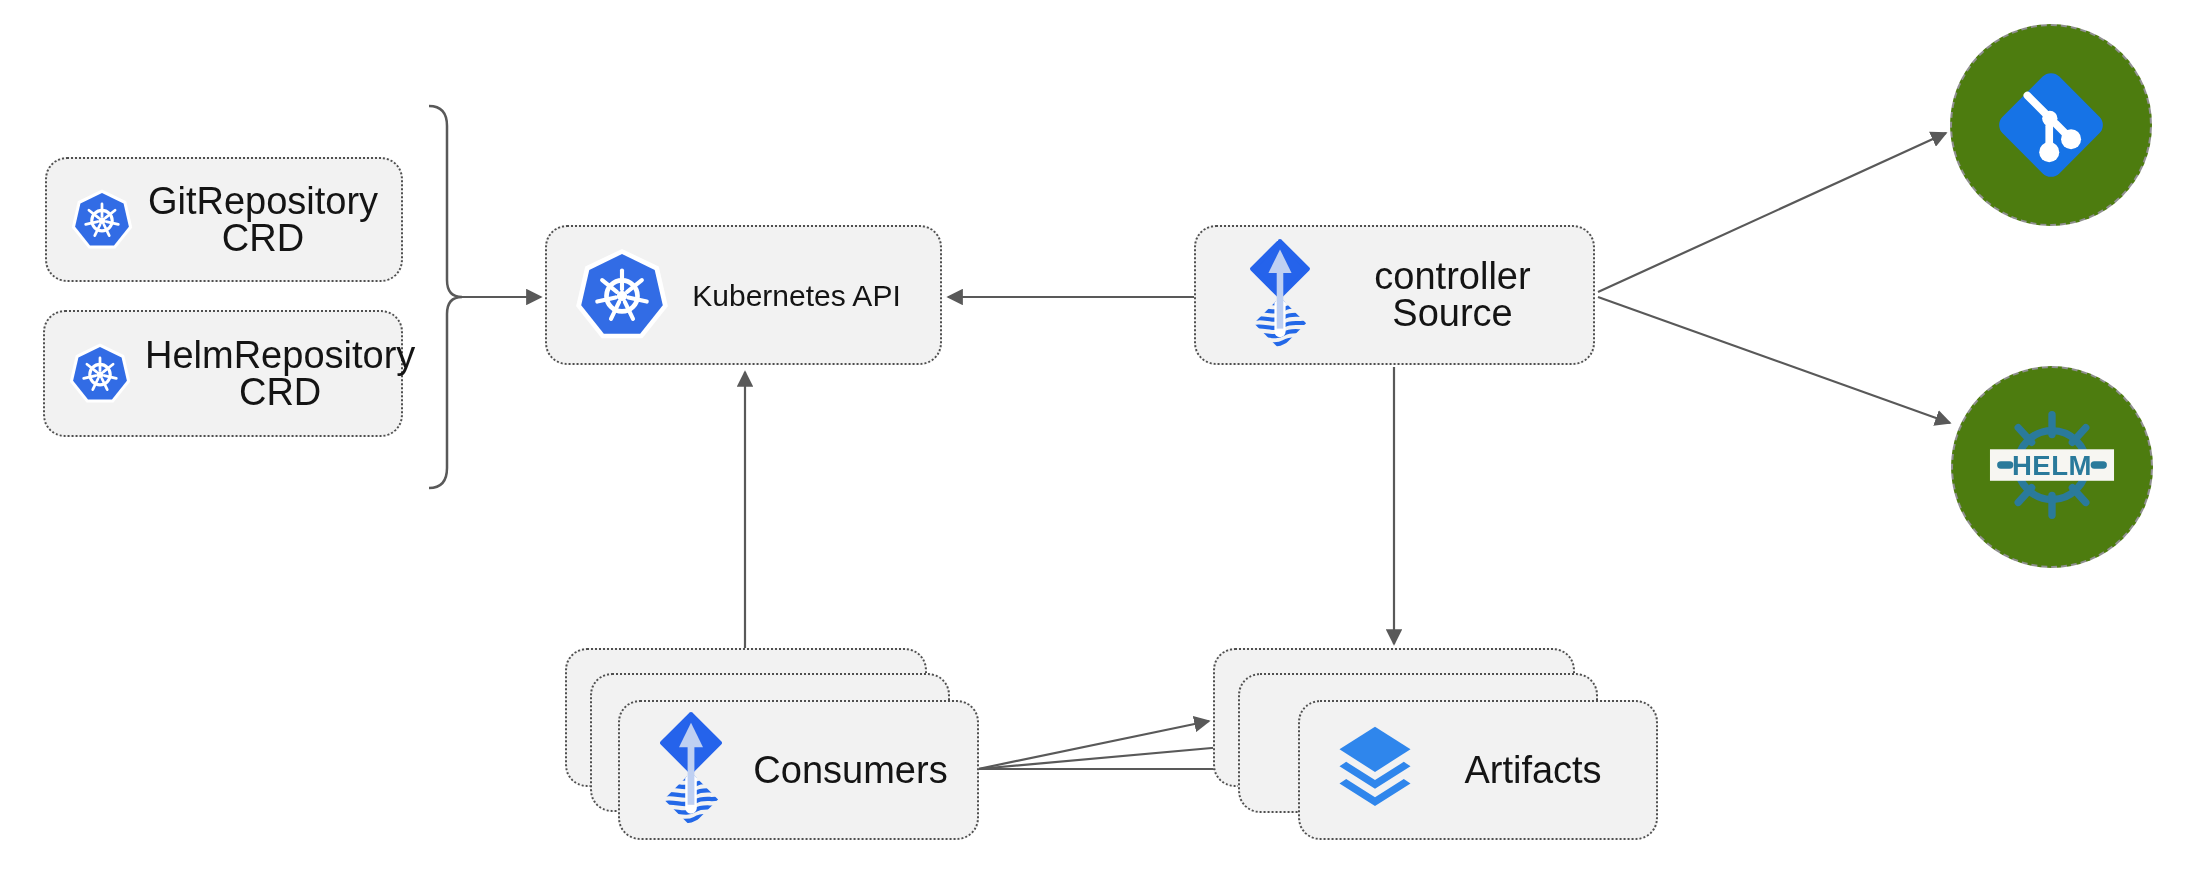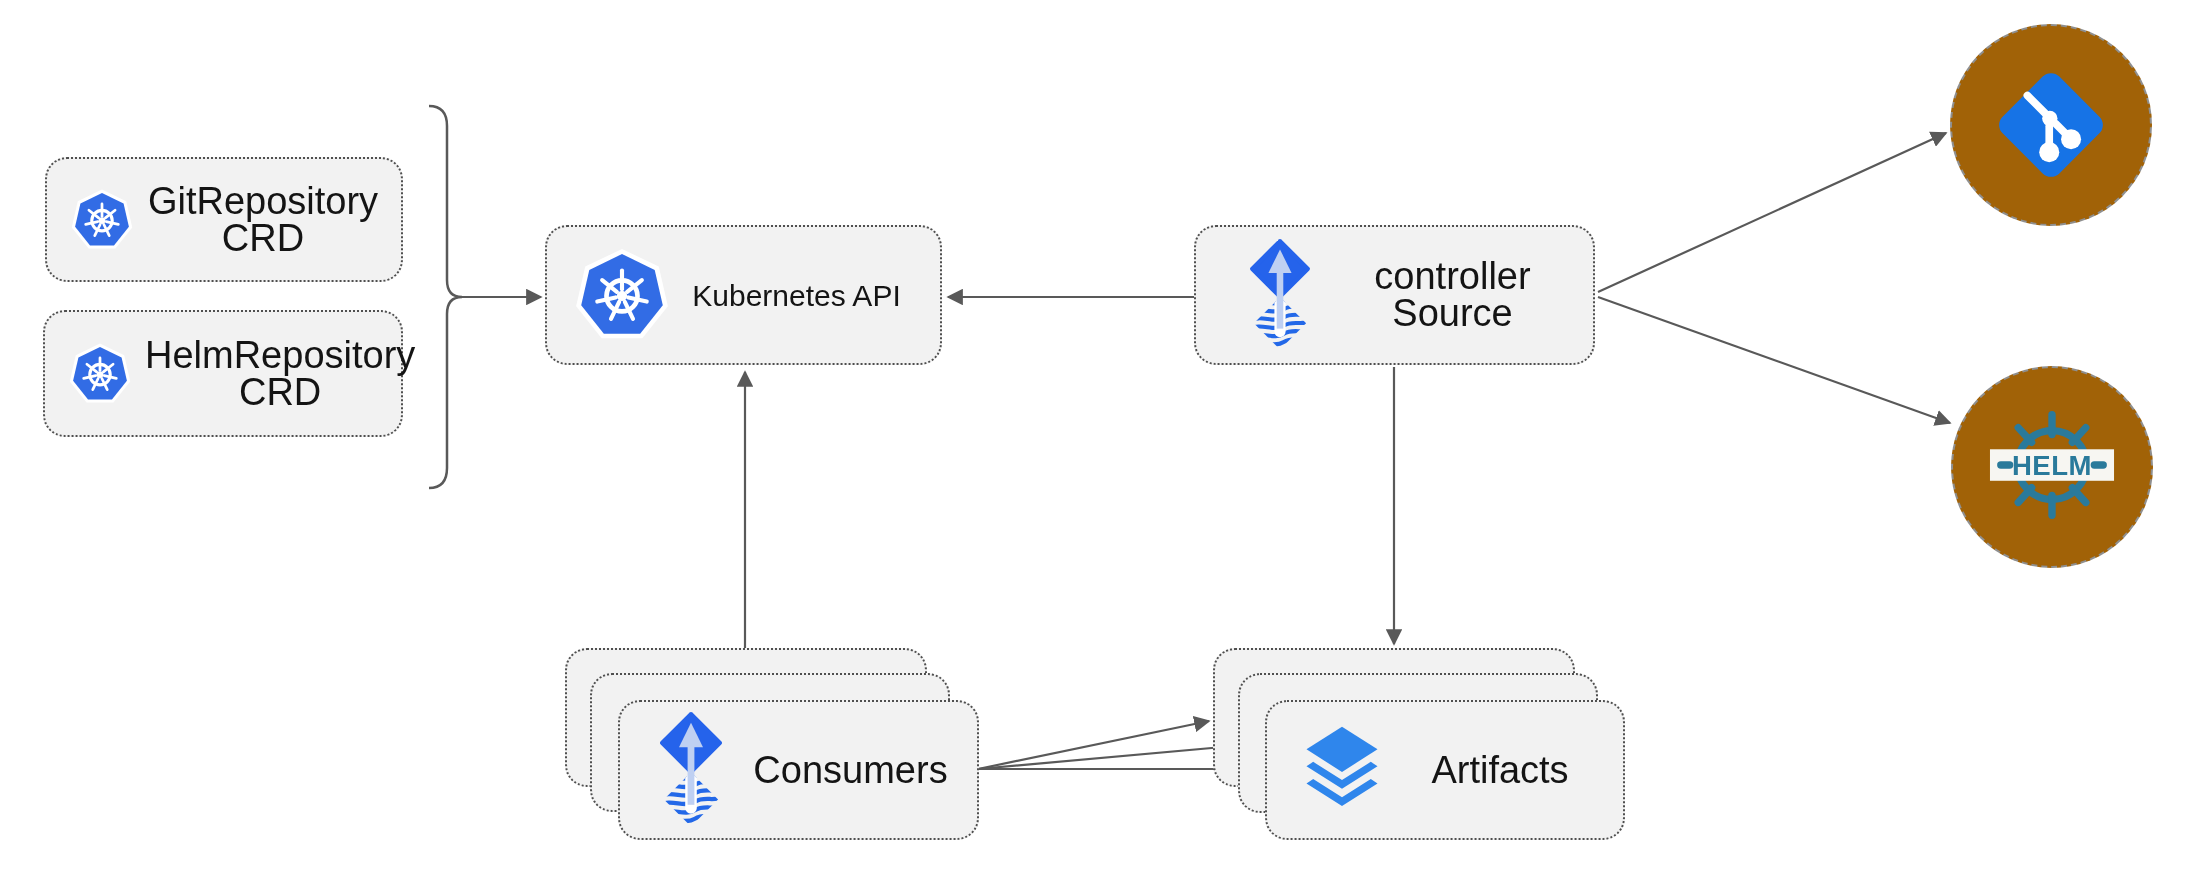--- a/index.html
+++ b/index.html
@@ -36,21 +36,21 @@
   .stackbox {
     position: absolute;
     background: #F2F2F2;
     border: 2.5px dotted #4F4F4F;
     border-radius: 22px;
   }
   .circle-node {
     position: absolute;
     width: 202px; height: 202px;
     border-radius: 50%;
-    background: #a16207;
+    background: #4d7c0f;
     border: 2.5px dashed #8F8F8F;
     display: flex;
     align-items: center;
     justify-content: center;
   }
   .icon { flex: 0 0 auto; display:block; }
 </style>
 </head>
 <body>
 
@@ -191,21 +191,21 @@
         <line x1="50" y1="70" x2="50" y2="124" stroke="#ffffff" stroke-width="15"></line>
       </g>
       <rect x="45.6" y="42" width="8.8" height="78" fill="#BFD0F2"></rect>
       <polygon points="50,14 34.5,45.5 65.5,45.5" fill="#BFD0F2"></polygon>
     </svg>
     <div class="label">Consumers</div>
   </div>
 
   <div class="stackbox" style="left:1213px; top:648px; width:362px; height:139px;"></div>
   <div class="stackbox" style="left:1238px; top:673px; width:360px; height:140px;"></div>
-  <div class="node" style="left:1265px; top:700px; width:360px; height:140px; padding:0 16px 0 26px; gap:2px;">
+  <div class="node" style="left:1298px; top:700px; width:360px; height:140px; padding:0 16px 0 26px; gap:2px;">
     <svg class="icon" width="98" height="96" viewBox="0 0 100 100">
       <g fill="#2F86EC">
         <path d="M50 5 L87 28.5 L50 52 L13 28.5 Z"></path>
         <path d="M13 46 L50 69.5 L87 46 L80 41.5 L50 60.5 L20 41.5 Z"></path>
         <path d="M13 64 L50 87.5 L87 64 L80 59.5 L50 78.5 L20 59.5 Z"></path>
       </g>
     </svg>
     <div class="label">Artifacts</div>
   </div>
 

